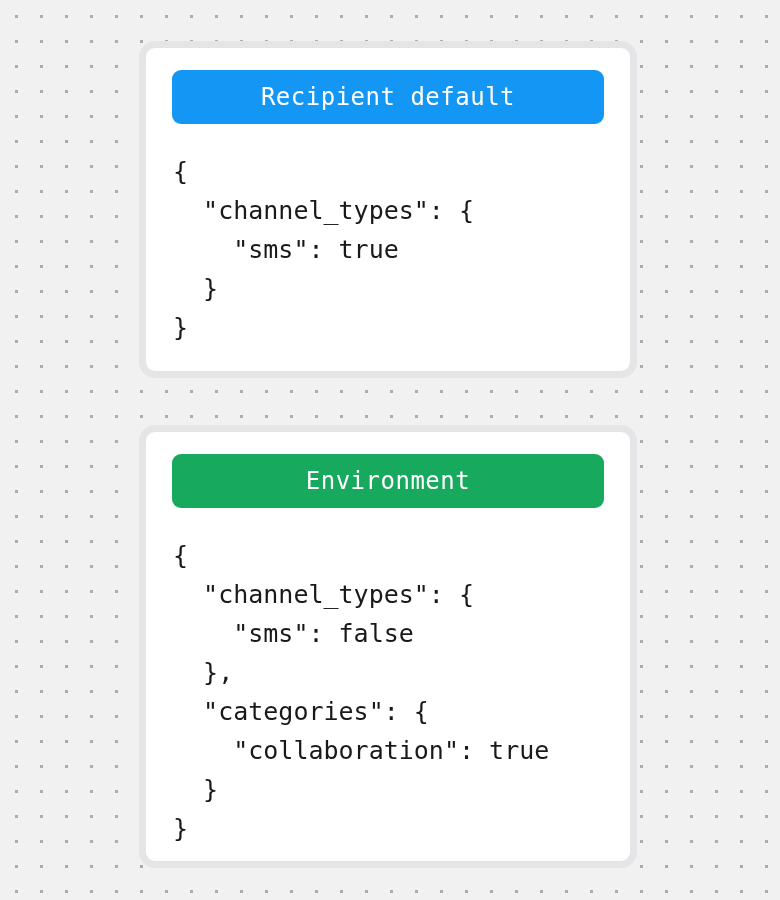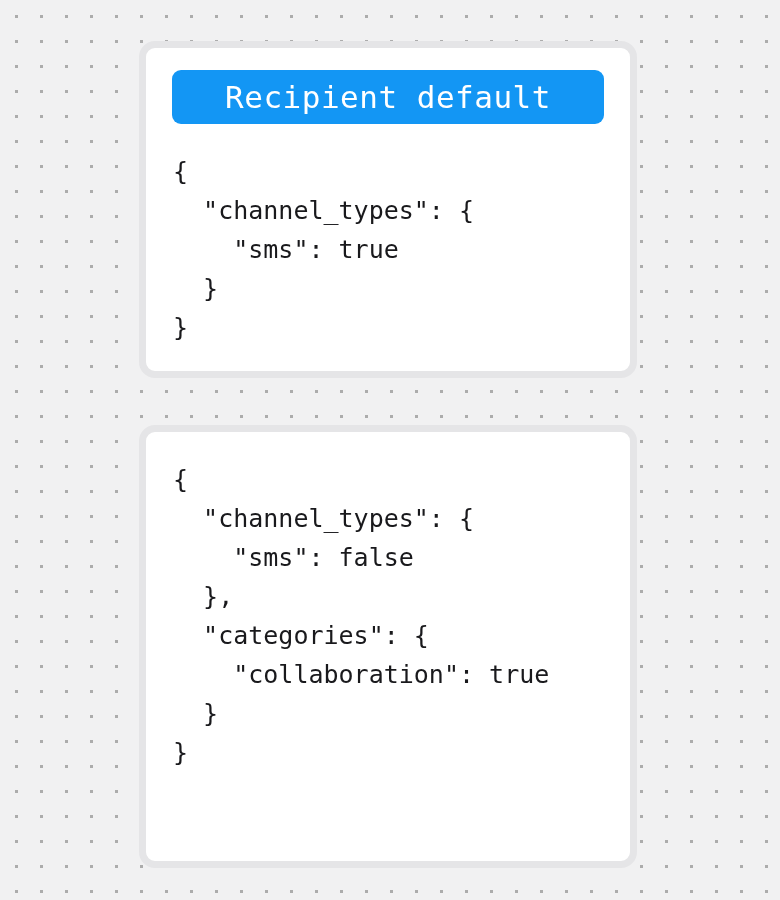--- a/index.html
+++ b/index.html
@@ -35,21 +35,21 @@
   .card-header {
     margin: 22px 26px 0 26px;
     height: 54px;
     border-radius: 9px;
     display: flex;
     align-items: center;
     justify-content: center;
   }
   .card-title {
     color: #FFFFFF;
-    font-size: 31px;
+    font-size: 24px;
     letter-spacing: 0.5px;
     white-space: nowrap;
   }
   .code {
     margin: 28px 0 0 27px;
     padding: 0;
     font-family: "DejaVu Sans Mono", "Liberation Mono", monospace;
     font-size: 25px;
     line-height: 39px;
     color: #19191C;
@@ -66,20 +66,23 @@
       <span class="card-title">Recipient default</span>
     </div>
     <pre class="code">{
   "channel_types": {
     "sms": true
   }
 }</pre>
   </div>
 
   <div class="card card-2">
+    <div class="card-header" style="background-color: rgb(23, 169, 93);">
+      <span class="card-title">Environment</span>
+    </div>
     <pre class="code">{
   "channel_types": {
     "sms": false
   },
   "categories": {
     "collaboration": true
   }
 }</pre>
   </div>
 

